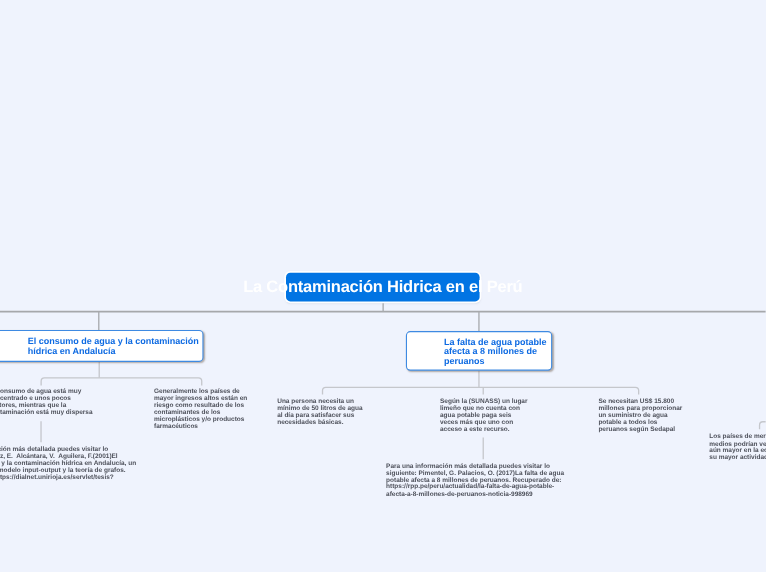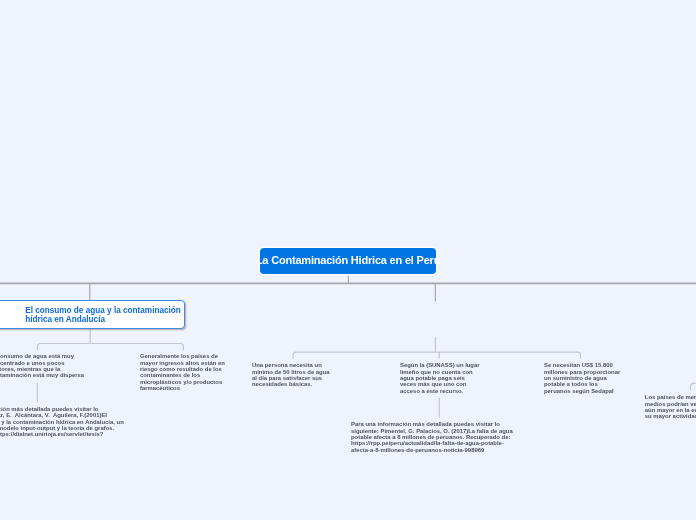--- a/index.html
+++ b/index.html
@@ -2,21 +2,21 @@
 <html><head>
 <meta charset="utf-8">
 <style>
   html,body{margin:0;padding:0;}
   body{width:696px;height:520px;background:#eff3fd;overflow:hidden;
        font-family:"Liberation Sans",sans-serif;position:relative;
        -webkit-font-smoothing:antialiased;}
   #canvas{position:absolute;left:0;top:0;width:696px;height:520px;transform:translateZ(0);}
   svg.lines{position:absolute;left:0;top:0;width:696px;height:520px;pointer-events:none;}
   .node{position:absolute;box-sizing:border-box;}
-  .root{background:#0174e3;color:#fff;font-weight:bold;font-size:11px;
+  .root{background:#0174e3;color:#fff;font-weight:bold;font-size:15px;
         border-radius:4px;display:flex;align-items:center;justify-content:center;
         letter-spacing:-0.2px;white-space:pre;padding-bottom:1.5px;
         box-shadow:0 0 0 1.6px #ffffff, 0 1px 2px rgba(120,130,150,.45);}
   .lvl2{background:#fff;border:1.7px solid #3e8ae2;border-radius:4px;
         color:#0d6ae2;font-weight:bold;font-size:8.2px;line-height:8.5px;
         box-shadow:1px 1px 1.6px rgba(95,75,55,.45);}
   .lvl2 span{display:block;white-space:pre;margin-left:24px;}
   .leaf{position:absolute;color:#4f525c;font-size:5.9px;line-height:6.33px;
         font-weight:bold;white-space:pre;}
 </style>
@@ -47,20 +47,25 @@
 
   <div class="node root" style="left:260px;top:248px;width:176px;height:26px;">
     <span>La Contaminación Hidrica en el Perú</span>
   </div>
 
   <div class="node lvl2" style="left:-9px;top:300.2px;width:194.4px;height:28.5px;padding:6.1px 9.2px;">
     <span>El consumo de agua y la contaminación
 hídrica en Andalucía</span>
   </div>
 
+  <div class="node lvl2" style="left:369.3px;top:300.9px;width:133.1px;height:36px;padding:6.1px 9.3px;">
+    <span>La falta de agua potable
+afecta a 8 millones de
+peruanos</span>
+  </div>
 
   <div class="leaf" style="left:-10.5px;top:353.2px;">El consumo de agua está muy
 concentrado e unos pocos
 sectores, mientras que la
 contaminación está muy dispersa</div>
 
   <div class="leaf" style="left:140px;top:353.2px;">Generalmente los países de
 mayor ingresos altos están en
 riesgo como resultado de los
 contaminantes de los

